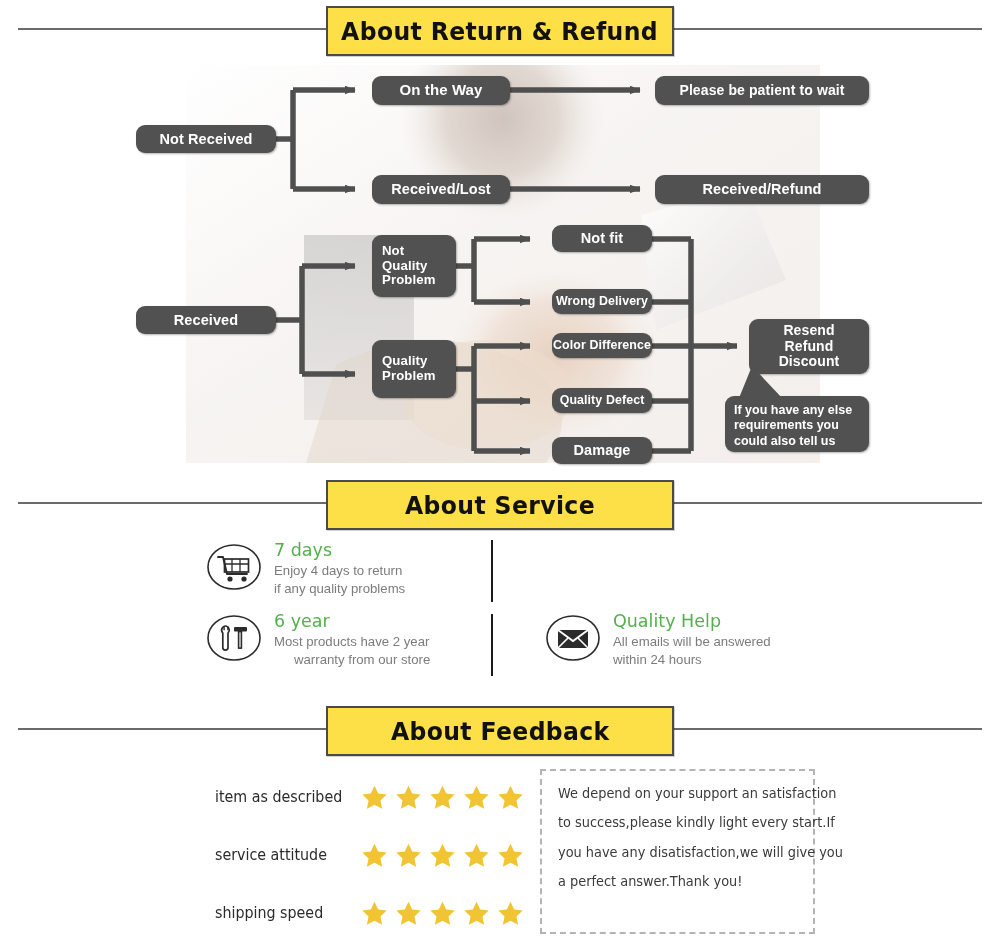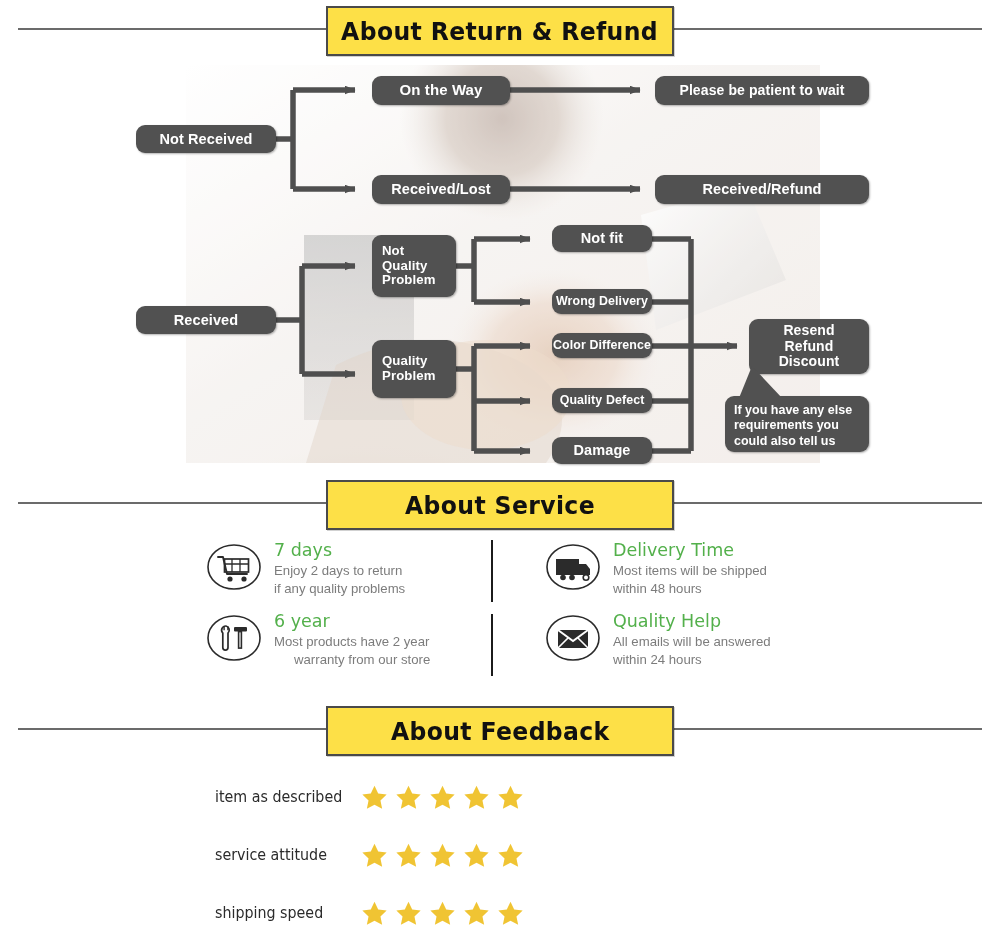--- a/index.html
+++ b/index.html
@@ -261,42 +261,25 @@
         <ellipse cx="28" cy="25" rx="26" ry="22" fill="none" stroke="#2b2b2b" stroke-width="1.6"></ellipse>
         <path d="M12 15 L17 15 L21 32 L41 32" fill="none" stroke="#2b2b2b" stroke-width="1.9" stroke-linecap="round" stroke-linejoin="round"></path>
         <rect x="18.5" y="17" width="24" height="13" fill="none" stroke="#2b2b2b" stroke-width="1.7"></rect>
         <path d="M18.5 22 L42.5 22 M26 17 L26 30 M34 17 L34 30" stroke="#2b2b2b" stroke-width="1.3"></path>
         <circle cx="24" cy="37" r="2.6" fill="#2b2b2b"></circle>
         <circle cx="38" cy="37" r="2.6" fill="#2b2b2b"></circle>
       </svg>
     </span>
     <span class="svc-txt">
       <span class="svc-title" style="display:block">7 days</span>
-      <span class="svc-line" style="display:block">Enjoy 2 days to return</span>
+      <span class="svc-line" style="display:block">Enjoy 4 days to return</span>
       <span class="svc-line" style="display:block">if any quality problems</span>
     </span>
   </div>
 
-  <div class="svc-item" style="left:545px;top:10px;">
-    <span class="svc-ico">
-      <svg viewBox="0 0 56 50">
-        <ellipse cx="28" cy="25" rx="26" ry="22" fill="none" stroke="#2b2b2b" stroke-width="1.6"></ellipse>
-        <rect x="11" y="17" width="23" height="16" fill="#2b2b2b"></rect>
-        <path d="M34 22 L41 22 L45 27 L45 33 L34 33 Z" fill="#2b2b2b"></path>
-        <circle cx="18" cy="35.5" r="2.8" fill="#2b2b2b"></circle>
-        <circle cx="27" cy="35.5" r="2.8" fill="#2b2b2b"></circle>
-        <circle cx="41" cy="35.5" r="2.8" fill="none" stroke="#2b2b2b" stroke-width="1.6"></circle>
-      </svg>
-    </span>
-    <span class="svc-txt">
-      <span class="svc-title" style="display:block">Delivery Time</span>
-      <span class="svc-line" style="display:block">Most items will be shipped</span>
-      <span class="svc-line" style="display:block">within 48 hours</span>
-    </span>
-  </div>
 
   <div class="svc-item" style="left:206px;top:81px;">
     <span class="svc-ico">
       <svg viewBox="0 0 56 50">
         <ellipse cx="28" cy="25" rx="26" ry="22" fill="none" stroke="#2b2b2b" stroke-width="1.6"></ellipse>
         <path d="M20 13 a4.2 4.2 0 0 0 -3.2 7.1 l0 14.4 a2.6 2.6 0 0 0 5.2 0 l0 -14.4 A4.2 4.2 0 0 0 20 13 Z" fill="none" stroke="#2b2b2b" stroke-width="1.7"></path>
         <path d="M18.1 13.6 L18.1 17.2 M21.9 13.6 L21.9 17.2" stroke="#2b2b2b" stroke-width="1.4"></path>
         <rect x="28" y="14" width="13" height="4.6" rx="1" fill="#2b2b2b"></rect>
         <rect x="32.6" y="18.6" width="2.8" height="16.5" fill="none" stroke="#2b2b2b" stroke-width="1.6"></rect>
       </svg>
@@ -390,13 +373,19 @@
           </svg></span>
       <span class="star"><svg viewBox="0 0 24 24">
             <polygon points="12,1.5 15.3,8.5 22.8,9.4 17.3,14.6 18.8,22 12,18.4 5.2,22 6.7,14.6 1.2,9.4 8.7,8.5" fill="#f0c433"></polygon>
           </svg></span>
       <span class="star"><svg viewBox="0 0 24 24">
             <polygon points="12,1.5 15.3,8.5 22.8,9.4 17.3,14.6 18.8,22 12,18.4 5.2,22 6.7,14.6 1.2,9.4 8.7,8.5" fill="#f0c433"></polygon>
           </svg></span>
     </span>
   </div>
 
+  <div class="testimonial">
+    <p>We depend on your support an satisfaction</p>
+    <p>to success,please kindly light every start.If</p>
+    <p>you have any disatisfaction,we will give you</p>
+    <p>a perfect answer.Thank you!</p>
+  </div>
 </div>
 
 </body></html>

